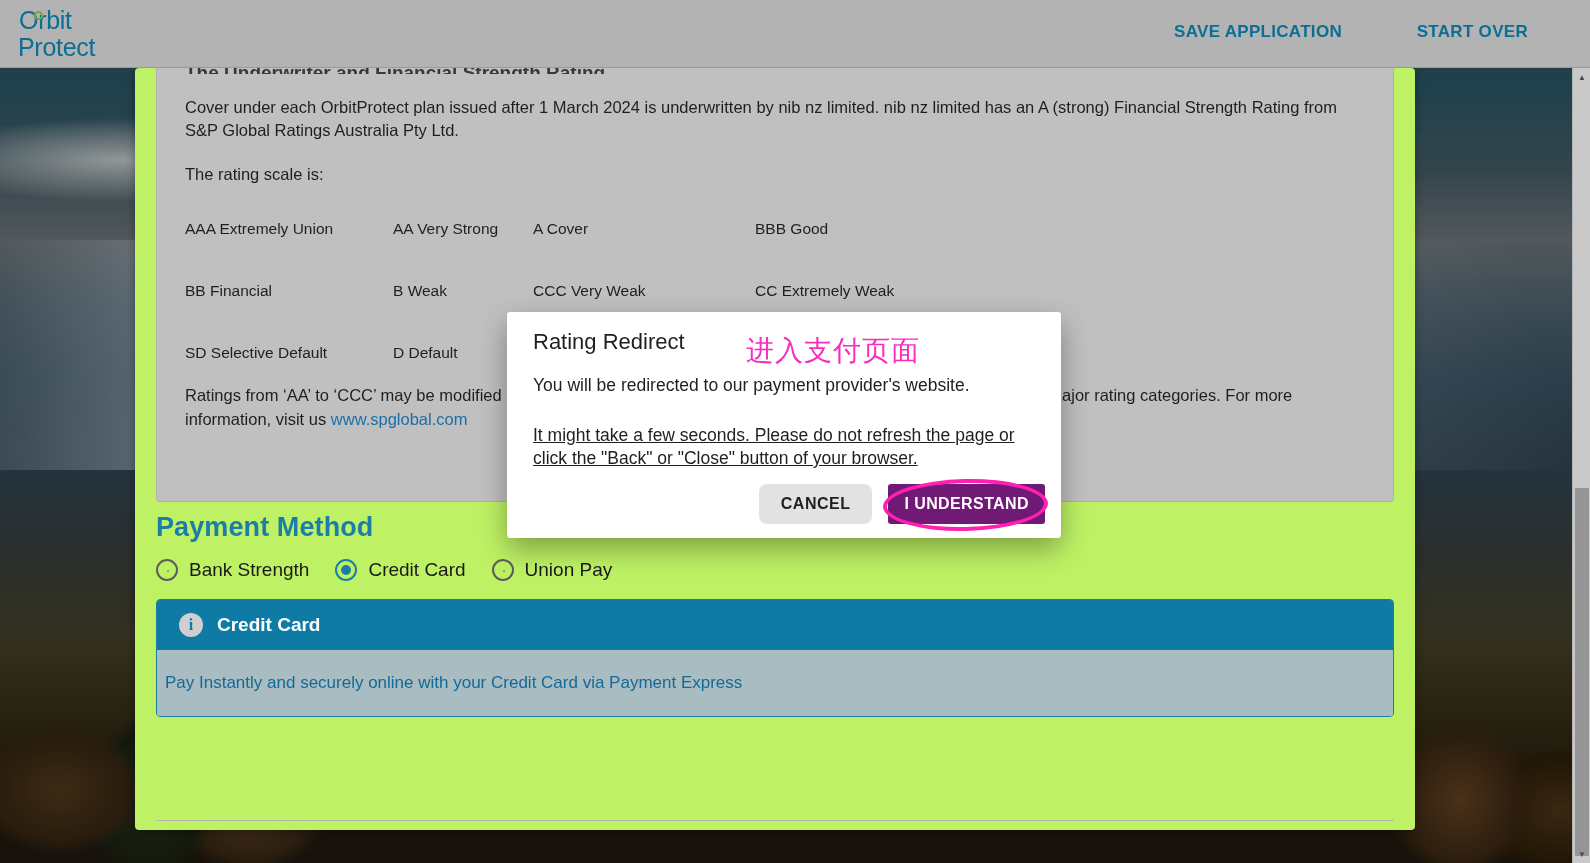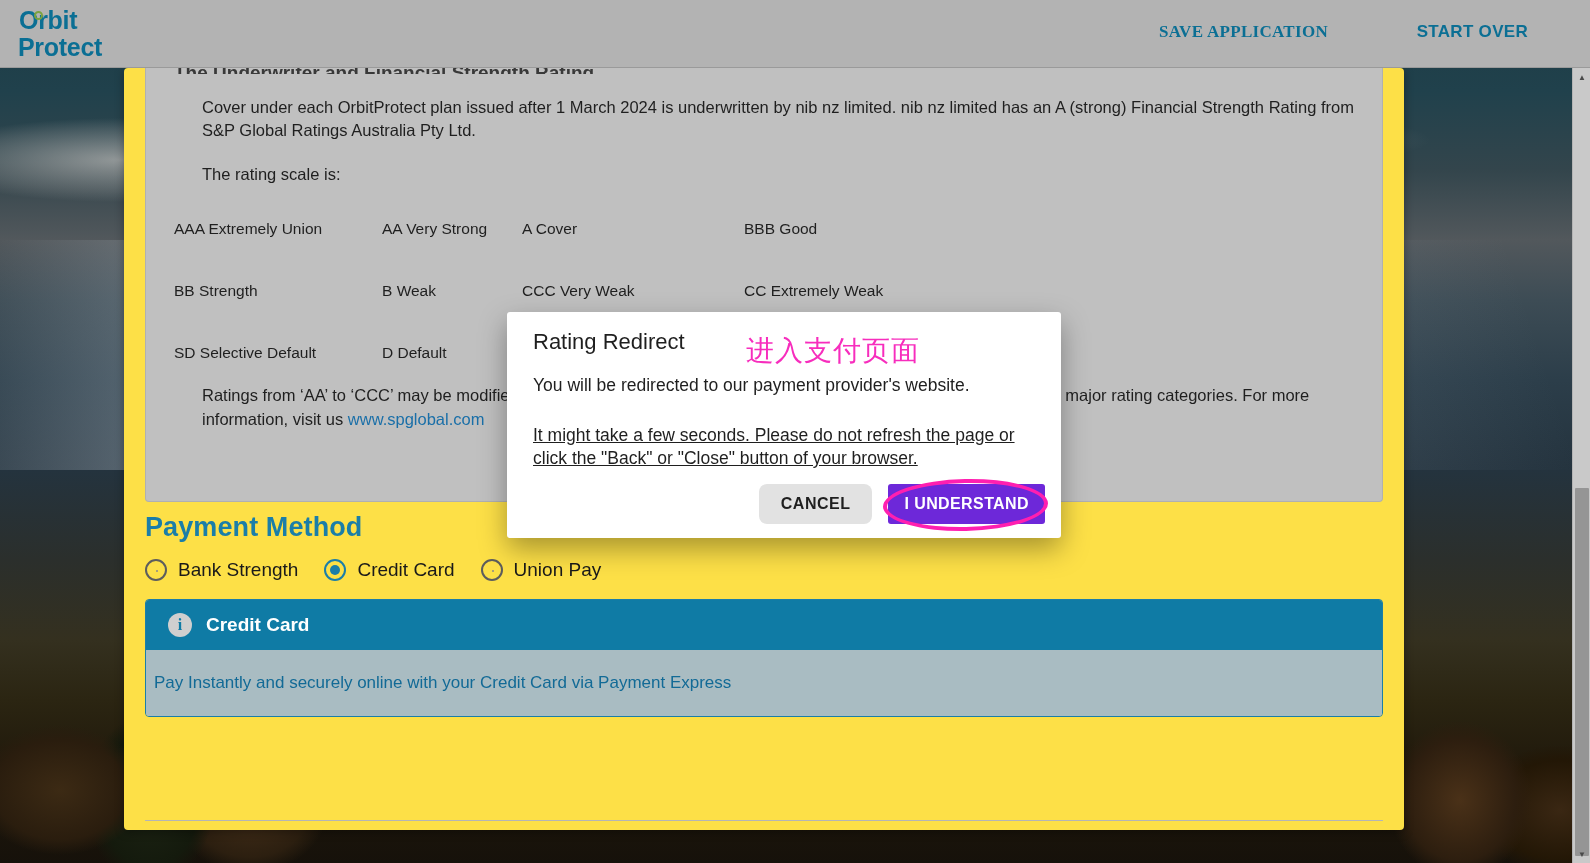--- a/index.html
+++ b/index.html
@@ -63,21 +63,21 @@
   }
   #brand {
     position: absolute;
     left: 18px; top: 8px;
     line-height: 1;
     user-select: none;
   }
   #brand .l1, #brand .l2 {
     display: block;
     font-size: 25px;
-    font-weight: 700;
+    font-weight: 400;
     color: #0b6f94;
     letter-spacing: -0.3px;
   }
   #brand .l1 { margin-bottom: 2px; padding-left: 1px; }
   #brand .dot {
     position: absolute;
     left: 16px; top: 3px;
     width: 9px; height: 9px;
     border: 2.5px solid #7ba23f;
     border-radius: 50%;
@@ -87,29 +87,29 @@
     position: absolute;
     top: 22px;
     font-size: 17px;
     font-weight: 700;
     color: #0b6f94;
     letter-spacing: 0.3px;
     text-decoration: none;
     cursor: pointer;
     white-space: nowrap;
   }
-  #nav-save { right: 262px; font-family: Liberation Serif, serif; }
+  #nav-save { right: 248px; }
   #nav-start { right: 62px; }
 
   
   #app-card {
     position: absolute;
-    left: 124px; top: 68px;
+    left: 135px; top: 68px;
     width: 1280px; height: 762px;
-    background: #fde047;
+    background: #bef264;
     border-radius: 4px;
     box-shadow: 0 2px 10px rgba(0,0,0,0.35);
     overflow: hidden;
     z-index: 10;
   }
 
   
   #policy-card {
     position: absolute;
     left: 21px; top: 0px;
@@ -131,21 +131,20 @@
     overflow: hidden;
     opacity: 0.9;
   }
 
   .body-p {
     font-size: 16.5px;
     line-height: 1.42;
     color: #1f1f1f;
     margin-top: 22px;
     max-width: 1180px;
-    margin-left: 28px;
   }
   .body-p.tight { margin-top: 20px; }
   .body-p a { color: #1a6fa8; text-decoration: none; }
 
   #rating-grid {
     margin-top: 34px;
     display: grid;
     grid-template-columns: 208px 140px 222px 300px;
     row-gap: 44px;
     font-size: 15.5px;
@@ -340,21 +339,21 @@
     height: 40px;
     padding: 0 22px;
     font-size: 16px;
     font-weight: 600;
     color: #1f1f1f;
     letter-spacing: 0.5px;
     cursor: pointer;
     font-family: "Liberation Sans", sans-serif;
   }
   #understand-btn {
-    background: #6d28d9;
+    background: #701a75;
     border: none;
     border-radius: 3px;
     height: 40px;
     padding: 0 16px;
     font-size: 16px;
     font-weight: 600;
     color: #ffffff;
     letter-spacing: 0.4px;
     cursor: pointer;
     font-family: "Liberation Sans", sans-serif;
@@ -394,21 +393,21 @@
 
       <p class="body-p">Cover under each OrbitProtect plan issued after 1 March 2024 is underwritten by nib nz limited. nib nz limited has an A (strong) Financial Strength Rating from S&amp;P Global Ratings Australia Pty Ltd.</p>
 
       <p class="body-p tight">The rating scale is:</p>
 
       <div id="rating-grid">
         <span>AAA Extremely Union</span>
         <span>AA Very Strong</span>
         <span>A Cover</span>
         <span>BBB Good</span>
-        <span>BB Strength</span>
+        <span>BB Financial</span>
         <span>B Weak</span>
         <span>CCC Very Weak</span>
         <span>CC Extremely Weak</span>
         <span>SD Selective Default</span>
         <span>D Default</span>
         <span></span>
         <span></span>
       </div>
 
       <p class="body-p"><span>Ratings from ‘AA’ to ‘CCC’ may be modified by the addition of a plus or minus sign to show relative standing within the major rating categories. For more information, visit us </span><a href="#">www.spglobal.com</a></p>

